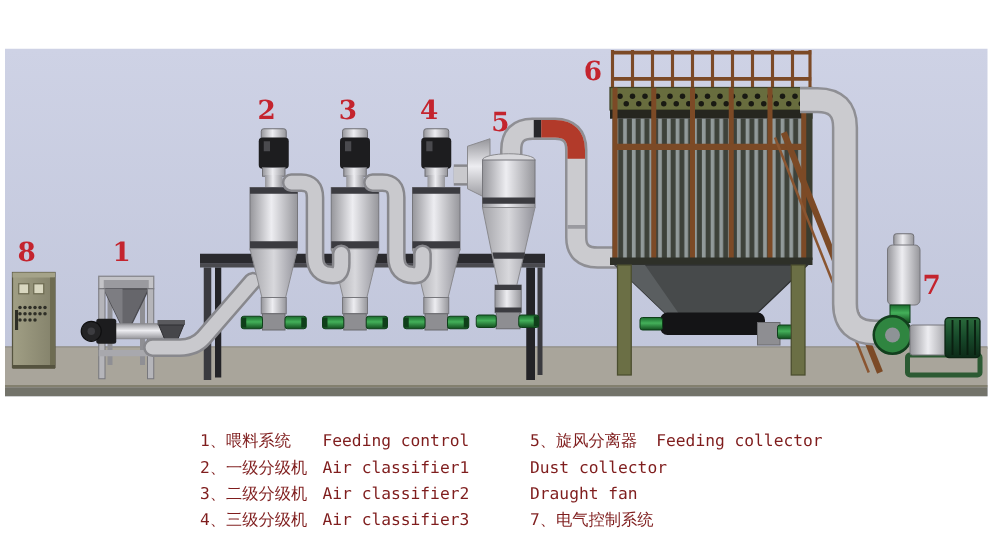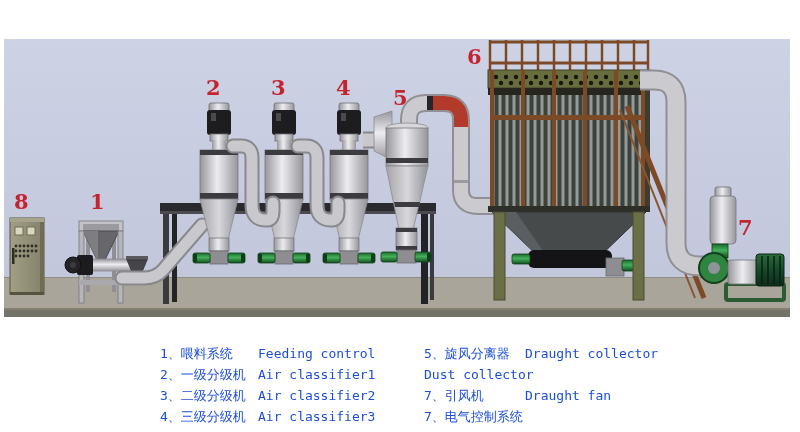--- a/index.html
+++ b/index.html
@@ -2,21 +2,21 @@
 <html><head>
 <meta charset="utf-8">
 <style>
   html,body{margin:0;padding:0;background:#ffffff;}
   .stage{position:relative;width:800px;height:432px;background:#ffffff;overflow:hidden;
          font-family:"Liberation Sans",sans-serif;}
   .scene-svg{position:absolute;left:0;top:0;width:800px;height:432px;display:block;}
   .marker{position:absolute;color:#c4242e;font-family:"DejaVu Serif",serif;
           font-weight:bold;font-size:21px;line-height:22px;}
   .legend{position:absolute;left:0;top:322px;width:800px;height:110px;background:#ffffff;
-          font-family:"DejaVu Sans Mono",monospace;font-size:13px;color:#1d4ed8;}
+          font-family:"DejaVu Sans Mono",monospace;font-size:13px;color:#7f1d1d;}
   .legend-col{position:absolute;top:24px;}
   .col-left{left:160px;}
   .col-right{left:424px;}
   .legend-row{display:flex;height:21px;line-height:15px;white-space:nowrap;}
   .col-left .cn{display:inline-block;width:98px;}
   .col-right .cn{display:inline-block;width:101px;}
 </style>
 </head>
 <body>
 
@@ -348,27 +348,26 @@
         <span class="en">Air classifier2</span>
       </div>
       <div class="legend-row">
         <span class="cn">4、三级分级机</span>
         <span class="en">Air classifier3</span>
       </div>
     </div>
     <div class="legend-col col-right">
       <div class="legend-row">
         <span class="cn">5、旋风分离器</span>
-        <span class="en">Draught collector</span>
+        <span class="en">Feeding collector</span>
       </div>
       <div class="legend-row">
         <span class="en">Dust collector</span>
       </div>
       <div class="legend-row">
-        <span class="cn">7、引风机</span>
         <span class="en">Draught fan</span>
       </div>
       <div class="legend-row">
         <span class="cn">7、电气控制系统</span>
       </div>
     </div>
   </div>
 </div>
 
 </body></html>

